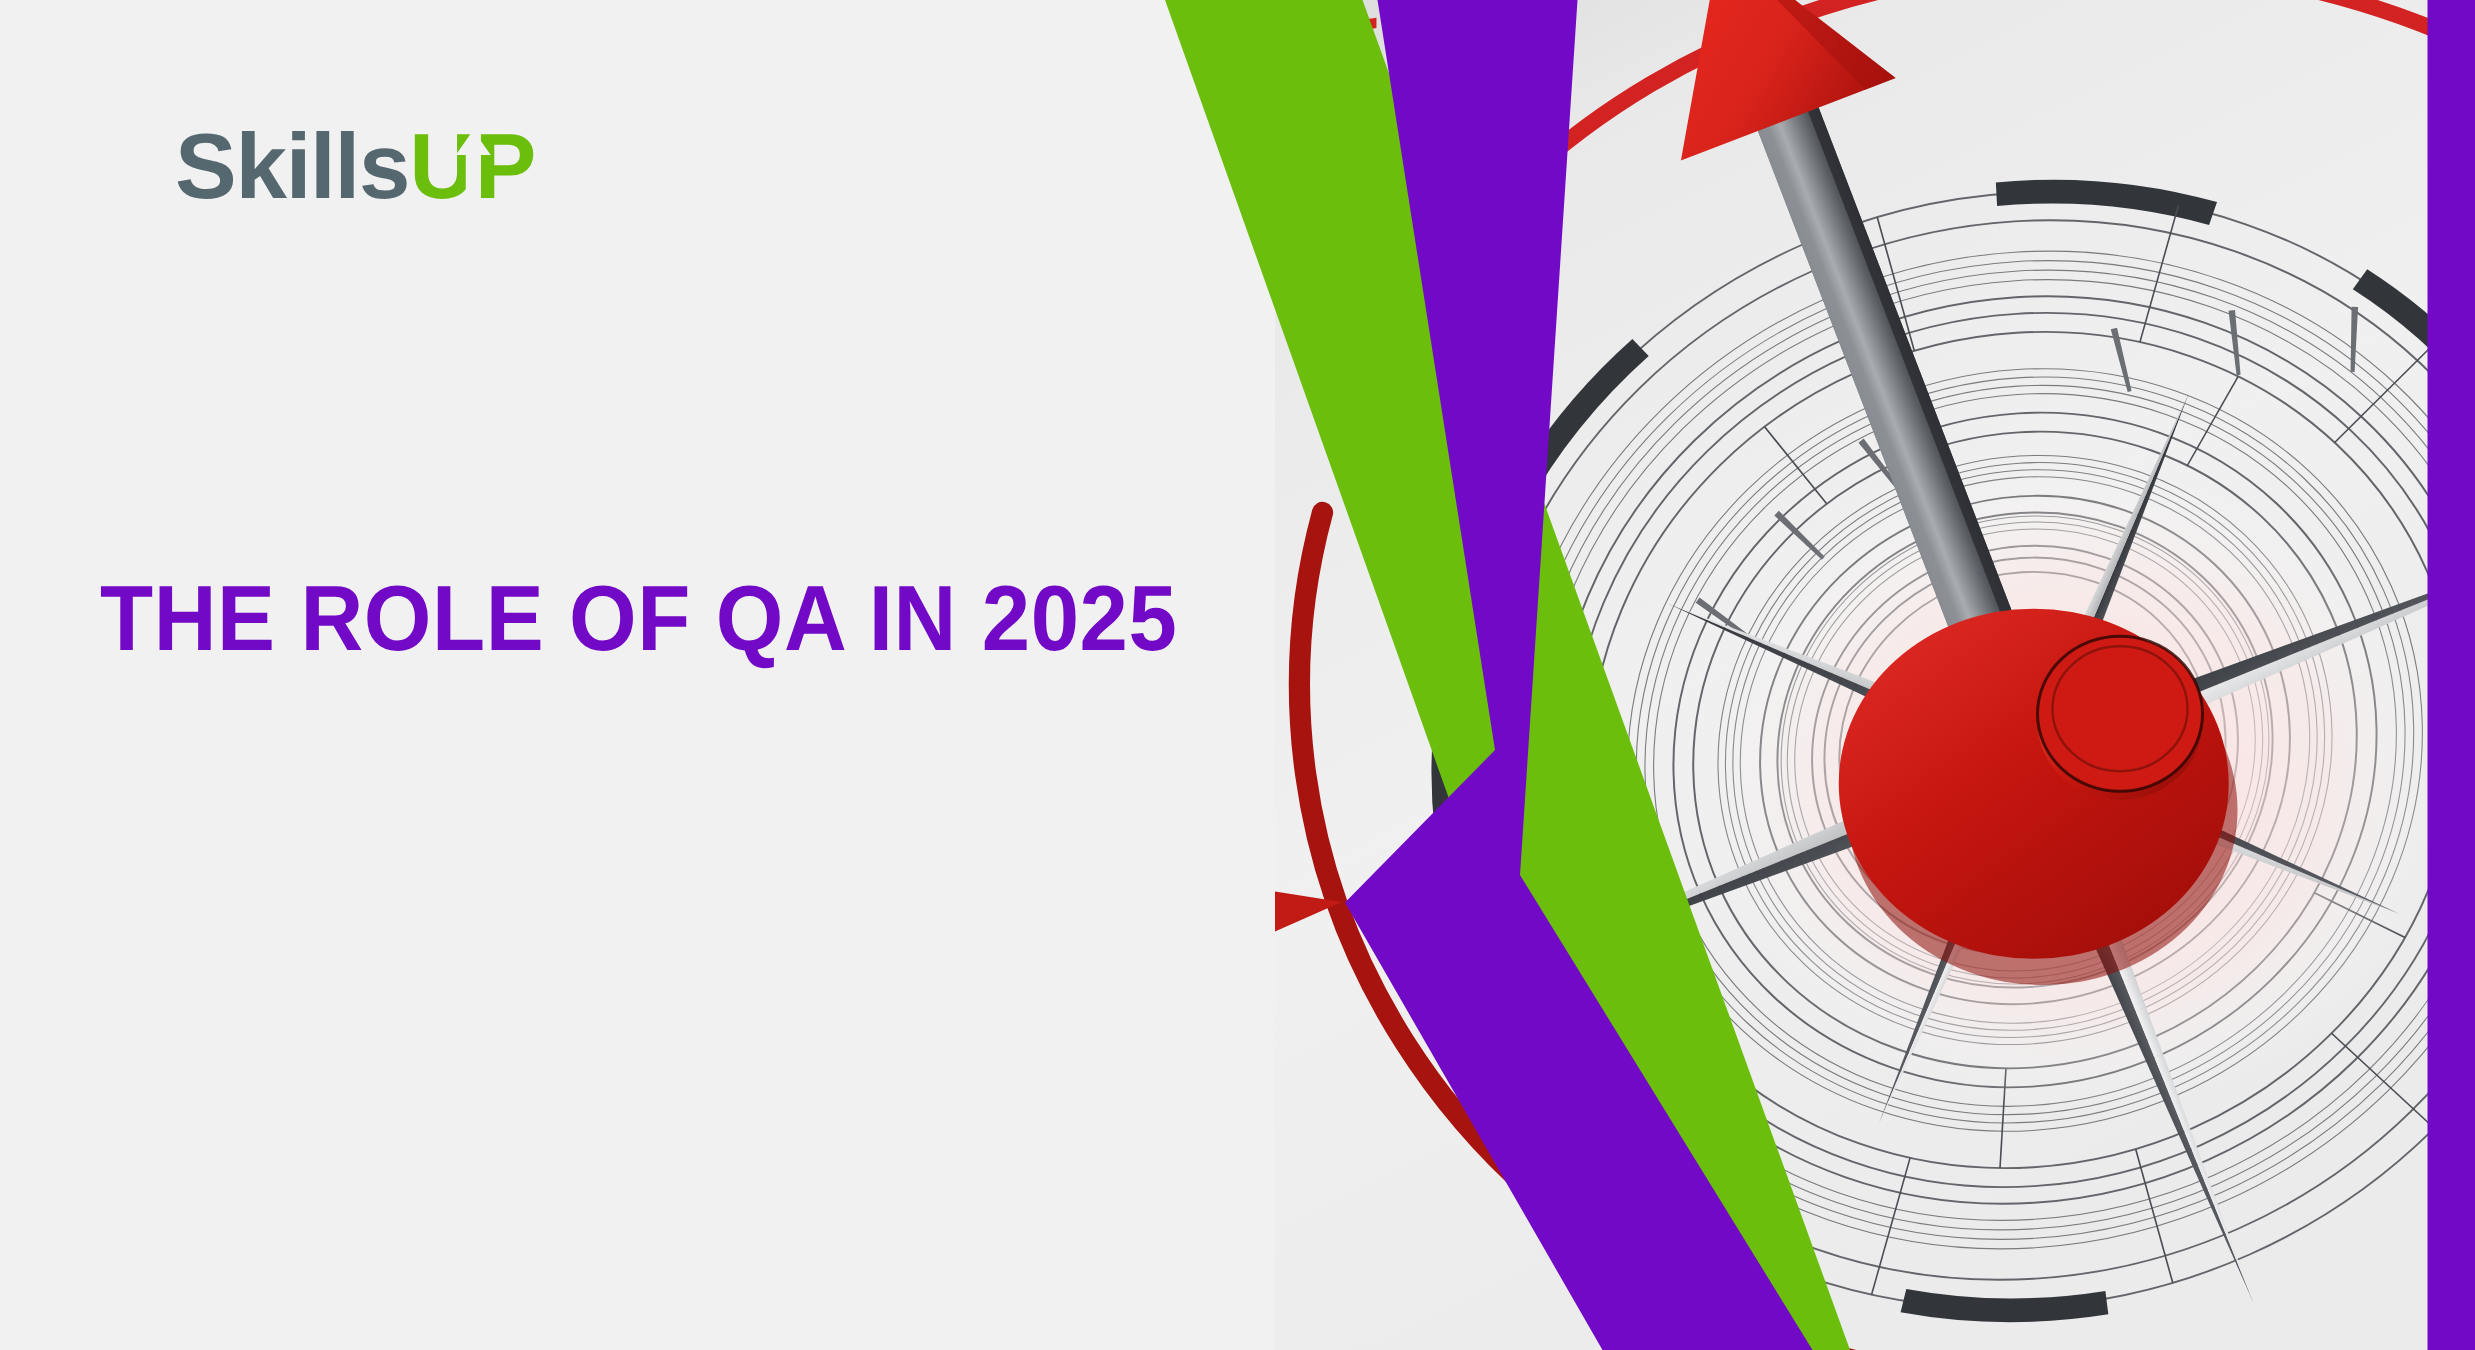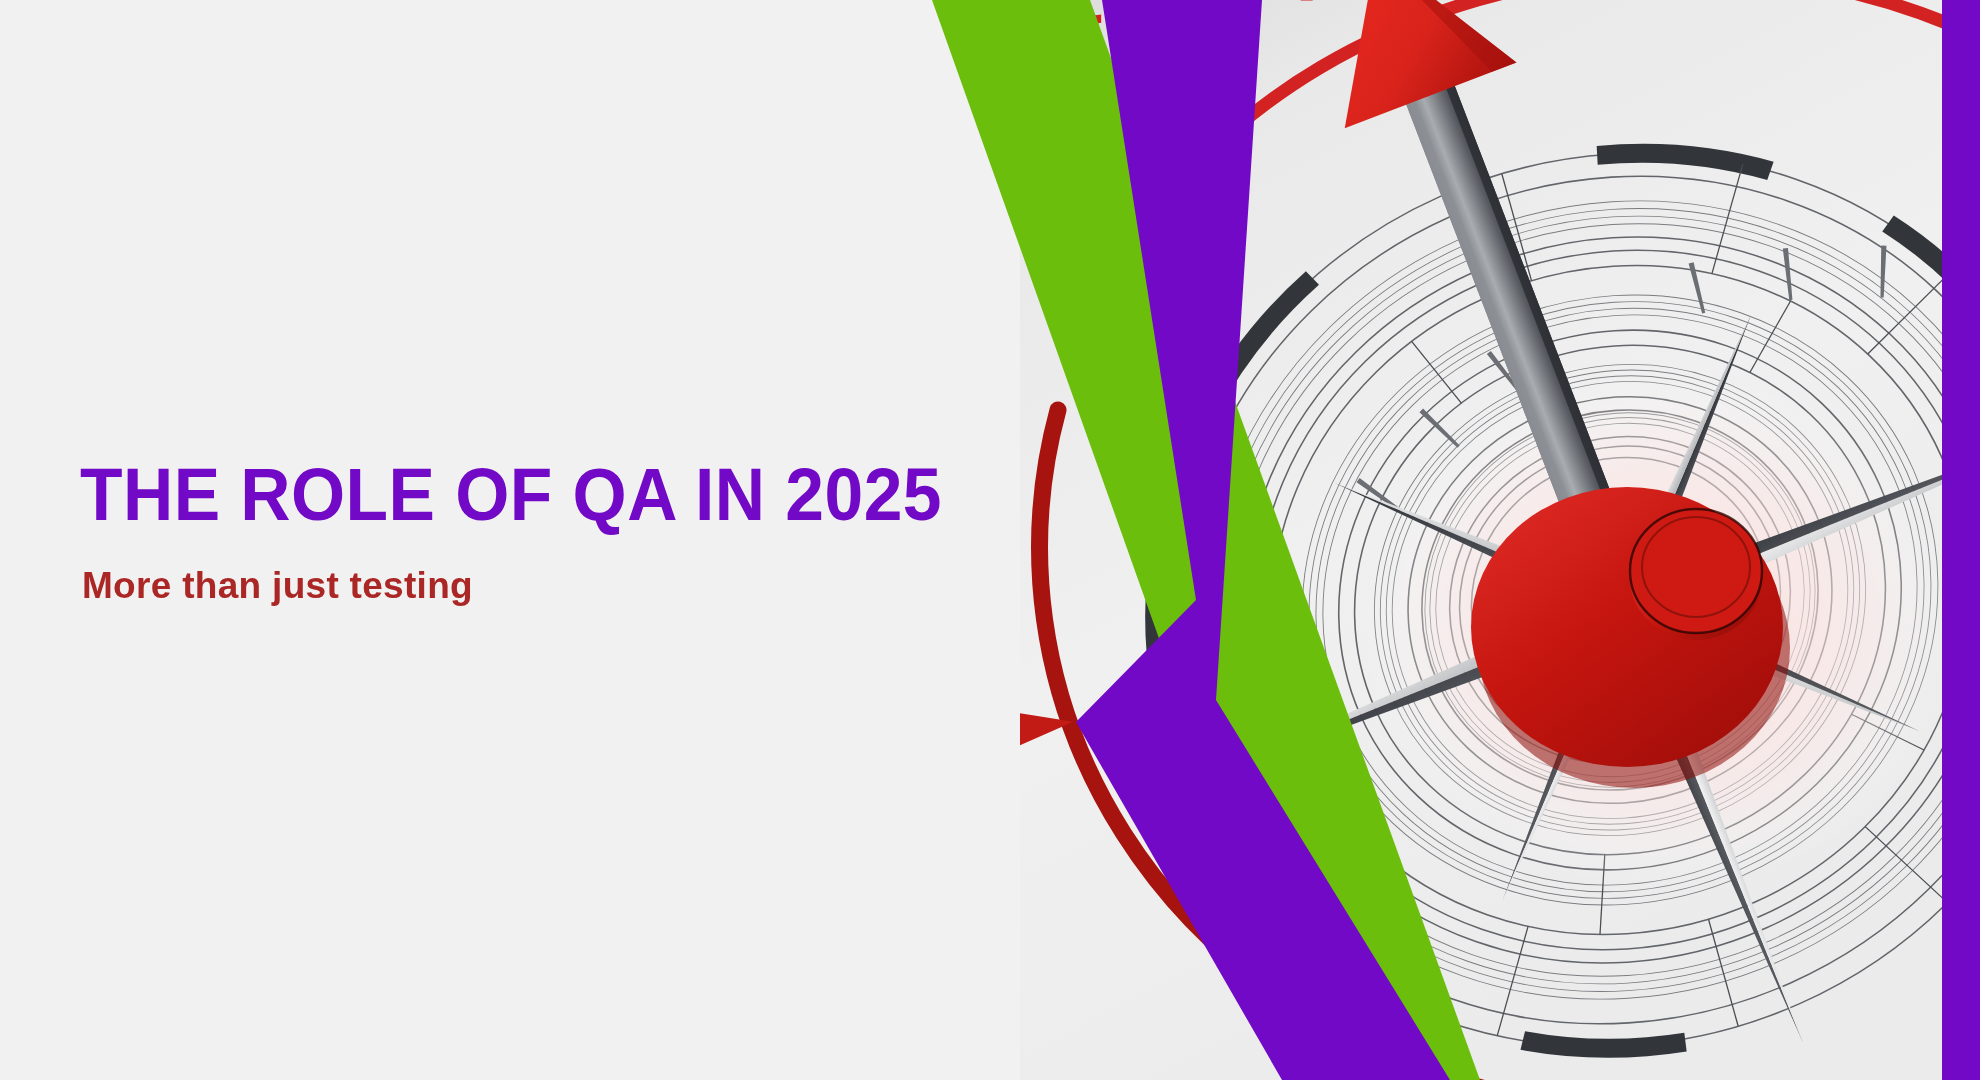--- a/index.html
+++ b/index.html
@@ -219,24 +219,32 @@
           <ellipse cx="676" cy="571" rx="66" ry="62" fill="#cf1a13"></ellipse>
           <ellipse cx="676" cy="571" rx="66" ry="62" fill="none" stroke="#2a0503" stroke-width="2.4" opacity="0.8"></ellipse>
           <ellipse cx="676" cy="567" rx="54" ry="50" fill="none" stroke="#731009" stroke-width="2" opacity="0.7"></ellipse>
         </g>
       </g>
     </svg>
   </div>
 
   <div class="left-panel">
 
+    <div class="logo">
+      <span class="skills">Skills</span>
+      <span class="upwrap">
+        <span>UP</span>
+        <svg class="uparrow" viewBox="0 0 30 52" aria-hidden="true">
+          <polygon points="15,2 29,22 21,22 21,52 9,52 9,22 1,22" fill="#f1f1f1"></polygon>
+        </svg>
+      </span>
+    </div>
 
     <div class="headline">THE ROLE OF QA IN 2025</div>
 
-    <div class="subhead">More than just testing</div>
   </div>
 
   <div class="stripes">
     <svg viewBox="0 0 1980 1080" xmlns="http://www.w3.org/2000/svg">
 
       <polygon fill="#6cbe0d" points="932,0 1090,0 1480,1080 1316,1080"></polygon>
 
       <polygon fill="#7209c6" points="1102,0 1262,0 1216,700 1450,1080 1282,1080 1076,722 1196,600"></polygon>
 
       <rect x="1942" y="0" width="38" height="1080" fill="#7209c6"></rect>

